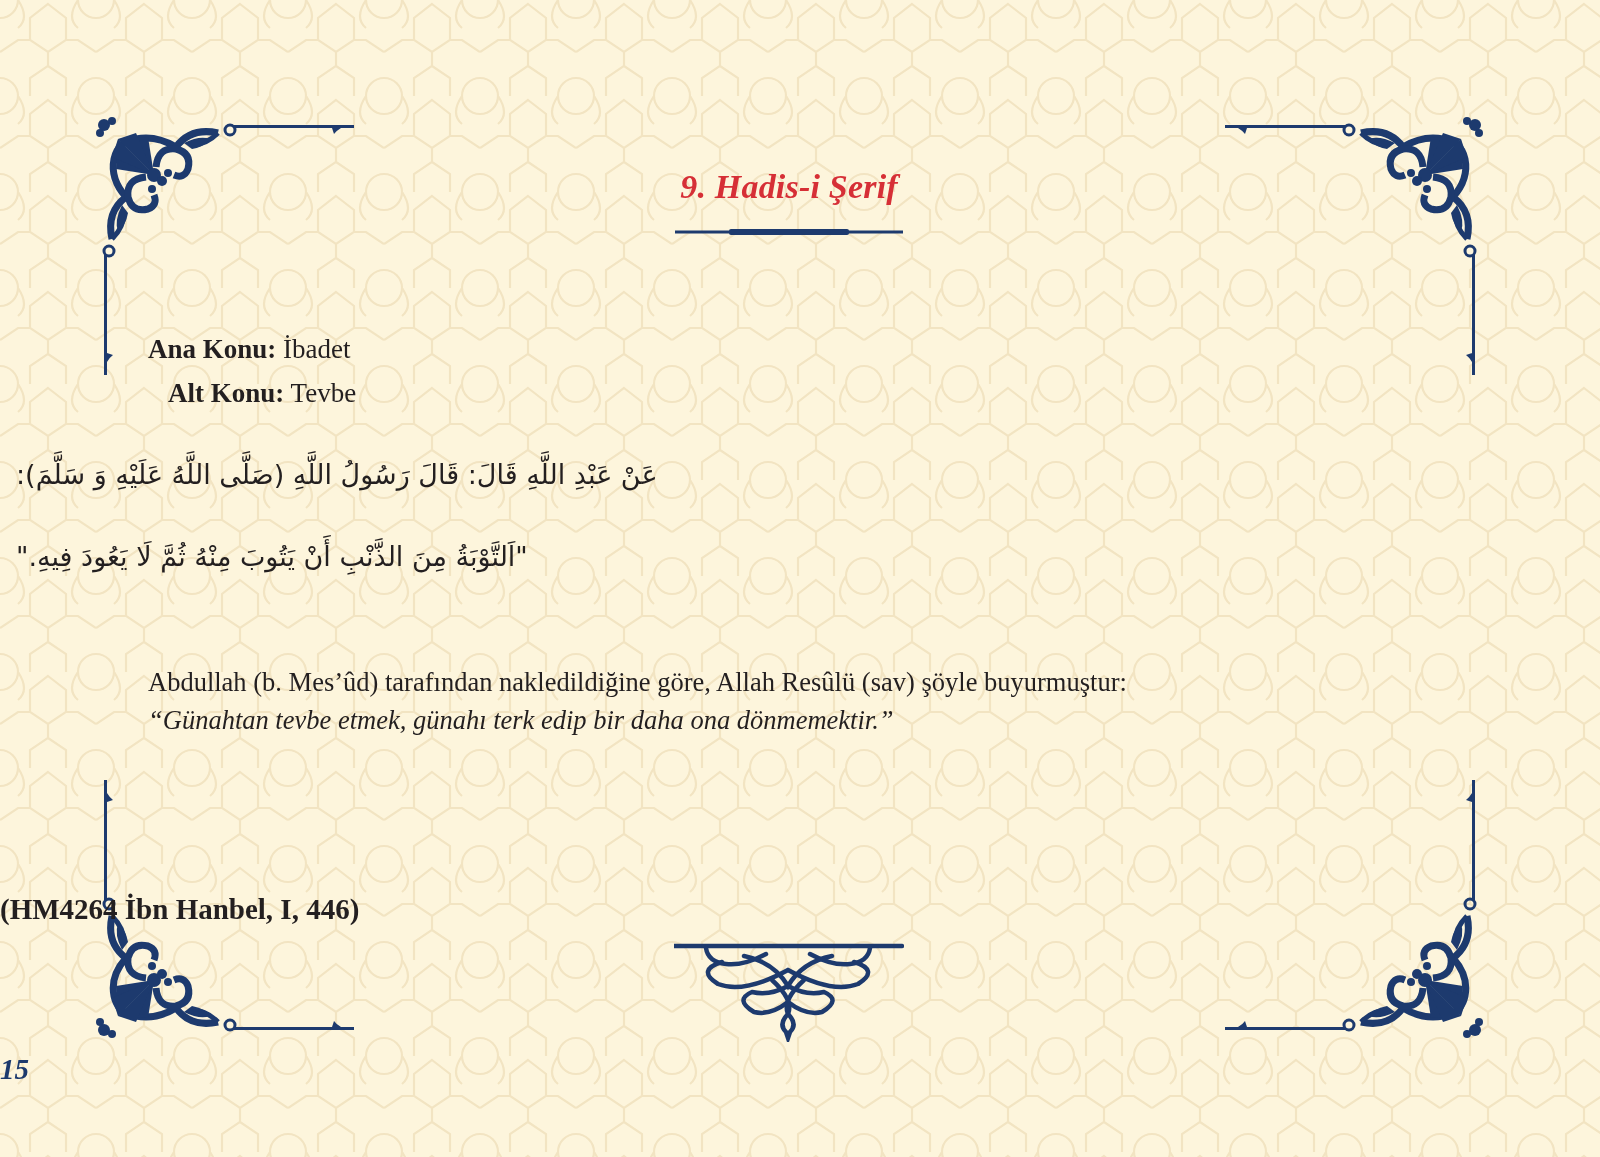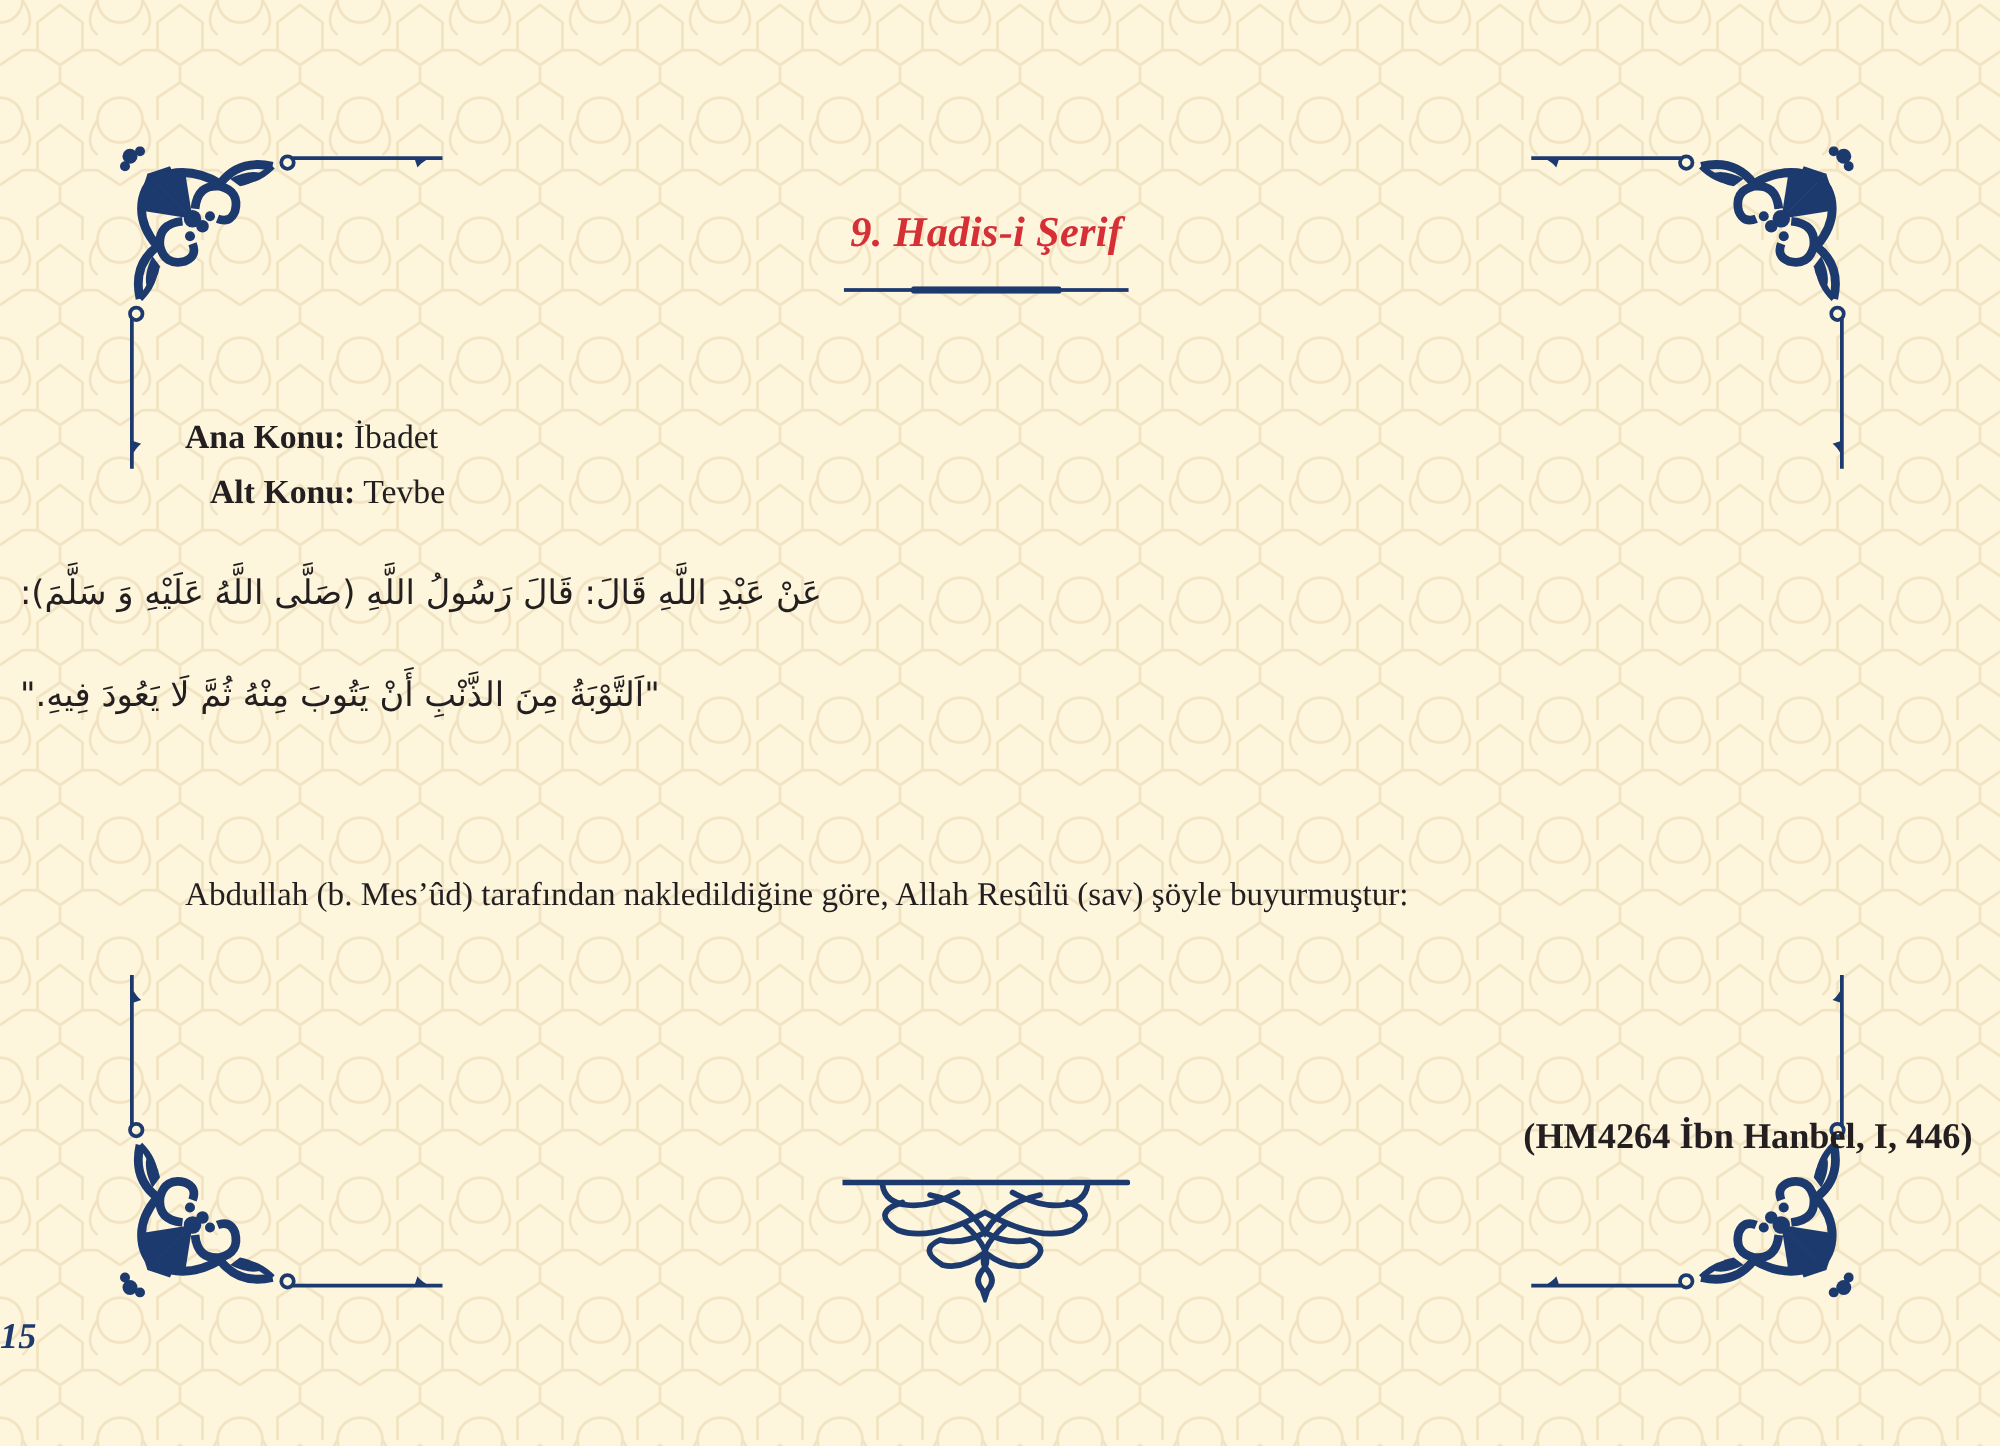--- a/index.html
+++ b/index.html
@@ -33,27 +33,27 @@
 
     .arabic {
       position: absolute; left: 16px; width: 1590px; text-align: left;
       direction: rtl; font-family: "DejaVu Sans", sans-serif; font-size: 27px;
       color: #231f20; line-height: 40px;
     }
     .arabic-1 { top: 455px; }
     .arabic-2 { top: 537px; }
 
     .translation {
-      position: absolute; left: 148px; top: 696px; font-size: 26.5px;
+      position: absolute; left: 148px; top: 663px; font-size: 26.5px;
       line-height: 38px; white-space: nowrap;
     }
     .translation .quote { font-style: italic; display: block; }
 
     .source {
-      position: absolute; left: 0; width: 1578px; top: 893px; text-align: right;
+      position: absolute; left: 0; width: 1578px; top: 893px; text-align: left;
       font-size: 29px; font-weight: bold;
     }
     .ornament-bottom { position: absolute; left: 674px; top: 940px; width: 230px; height: 102px; }
     .page-number {
       position: absolute; left: 0; width: 1578px; top: 1053px; text-align: left;
       font-style: italic; font-weight: bold; font-size: 29px; color: #1d3a6e;
     }
   </style>
 </head>
 <body>
@@ -148,20 +148,21 @@
   <div class="topic topic-sub">
     <span class="k">Alt Konu:</span>
     <span>Tevbe</span>
   </div>
 
   <div class="arabic arabic-1">عَنْ عَبْدِ اللَّهِ قَالَ: قَالَ رَسُولُ اللَّهِ (صَلَّى اللَّهُ عَلَيْهِ وَ سَلَّمَ):</div>
   <div class="arabic arabic-2">"اَلتَّوْبَةُ مِنَ الذَّنْبِ أَنْ يَتُوبَ مِنْهُ ثُمَّ لَا يَعُودَ فِيهِ."</div>
 
   <div class="translation">
     <span>Abdullah (b. Mes’ûd) tarafından nakledildiğine göre, Allah Resûlü (sav) şöyle buyurmuştur:</span>
+    <span class="quote">“Günahtan tevbe etmek, günahı terk edip bir daha ona dönmemektir.”</span>
   </div>
 
   <div class="source">(HM4264 İbn Hanbel, I, 446)</div>
 
   <svg class="ornament-bottom" viewBox="0 0 230 102">
     <g fill="none" stroke="#1d3a6e" stroke-width="4.5" stroke-linecap="round">
       <line x1="0" y1="6" x2="228" y2="6"></line>
       <path d="M32 8 Q34 22 52 24 Q70 26 92 14 M196 8 Q194 22 176 24 Q158 26 136 14"></path>
       <path d="M48 22 Q22 30 44 44 Q70 54 114 30 Q158 54 184 44 Q206 30 180 22"></path>
       <path d="M70 16 Q100 22 114 46 Q128 22 158 16"></path>

